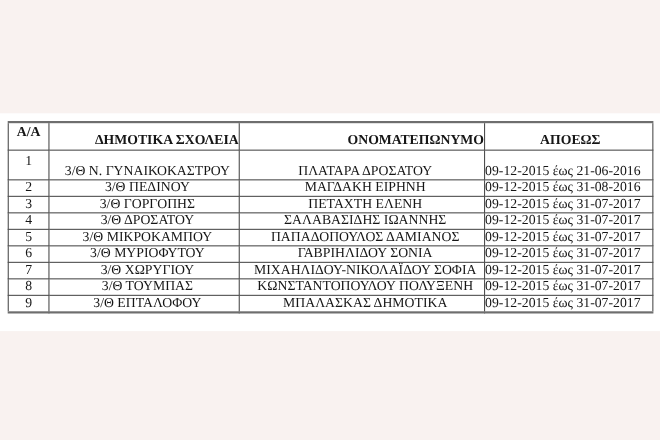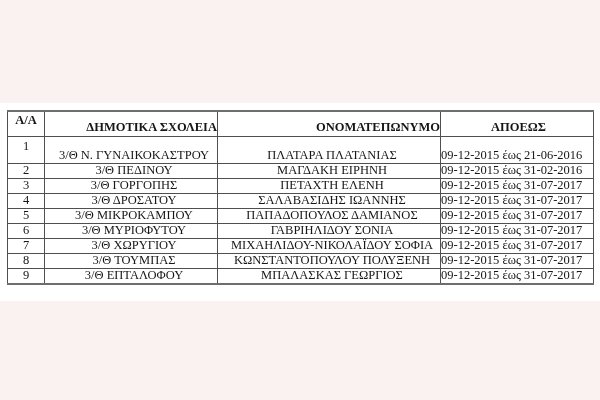--- a/index.html
+++ b/index.html
@@ -95,28 +95,28 @@
           <span>ΑΠΟ</span>
           <span>ΕΩΣ</span>
         </div>
       </th>
     </tr>
   </thead>
   <tbody>
     <tr class="row-tall">
       <td class="c-index">1</td>
       <td class="c-school">3/Θ Ν. ΓΥΝΑΙΚΟΚΑΣΤΡΟΥ</td>
-      <td class="c-name">ΠΛΑΤΑΡΑ ΠΛΑΤΑΝΙΑΣ</td>
+      <td class="c-name">ΠΛΑΤΑΡΑ ΔΡΟΣΑΤΟΥ</td>
       <td class="c-period">09-12-2015 έως 21-06-2016</td>
     </tr>
     <tr class="row-std">
       <td class="c-index">2</td>
       <td class="c-school">3/Θ ΠΕΔΙΝΟΥ</td>
       <td class="c-name">ΜΑΓΔΑΚΗ ΕΙΡΗΝΗ</td>
-      <td class="c-period">09-12-2015 έως 31-02-2016</td>
+      <td class="c-period">09-12-2015 έως 31-08-2016</td>
     </tr>
     <tr class="row-std">
       <td class="c-index">3</td>
       <td class="c-school">3/Θ ΓΟΡΓΟΠΗΣ</td>
       <td class="c-name">ΠΕΤΑΧΤΗ ΕΛΕΝΗ</td>
       <td class="c-period">09-12-2015 έως 31-07-2017</td>
     </tr>
     <tr class="row-std">
       <td class="c-index">4</td>
       <td class="c-school">3/Θ ΔΡΟΣΑΤΟΥ</td>
@@ -143,17 +143,17 @@
     </tr>
     <tr class="row-std">
       <td class="c-index">8</td>
       <td class="c-school">3/Θ ΤΟΥΜΠΑΣ</td>
       <td class="c-name">ΚΩΝΣΤΑΝΤΟΠΟΥΛΟΥ ΠΟΛΥΞΕΝΗ</td>
       <td class="c-period">09-12-2015 έως 31-07-2017</td>
     </tr>
     <tr class="row-std">
       <td class="c-index">9</td>
       <td class="c-school">3/Θ ΕΠΤΑΛΟΦΟΥ</td>
-      <td class="c-name">ΜΠΑΛΑΣΚΑΣ ΓΕΩΡΓΙΟΣ</td>
+      <td class="c-name">ΜΠΑΛΑΣΚΑΣ ΔΗΜΟΤΙΚΑ</td>
       <td class="c-period">09-12-2015 έως 31-07-2017</td>
     </tr>
   </tbody>
 </table>
 
 </body></html>

